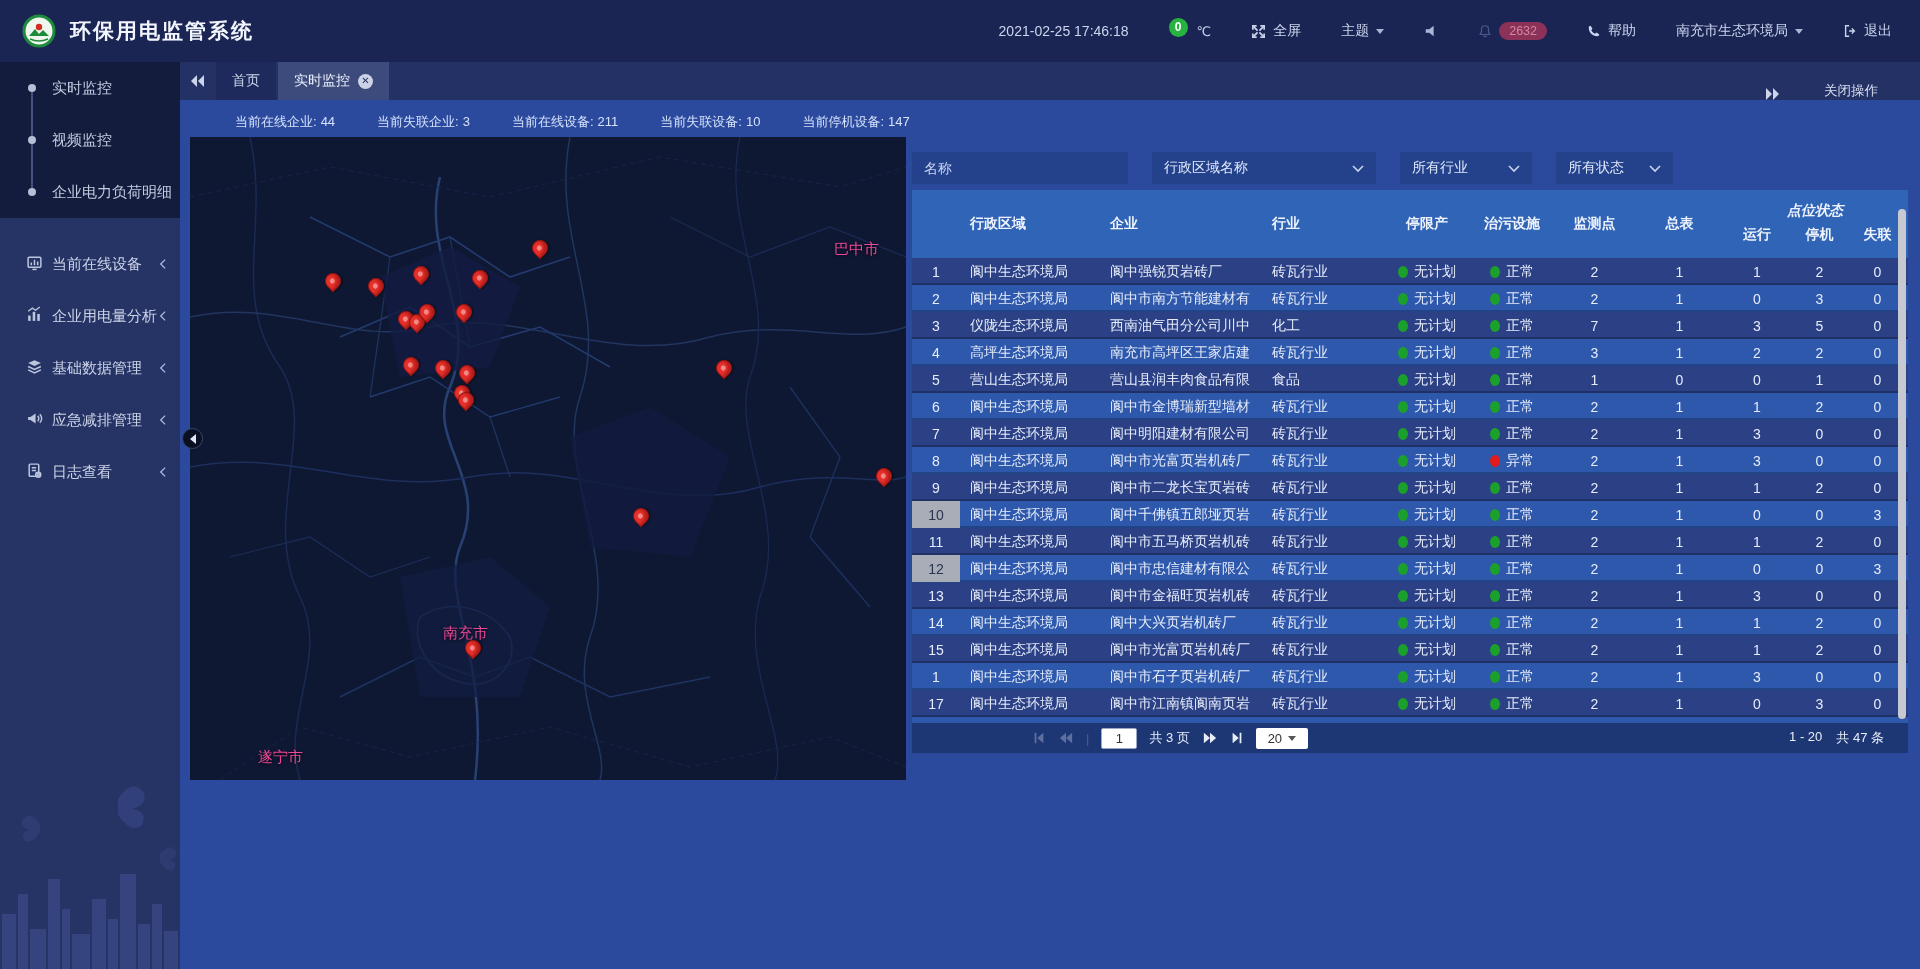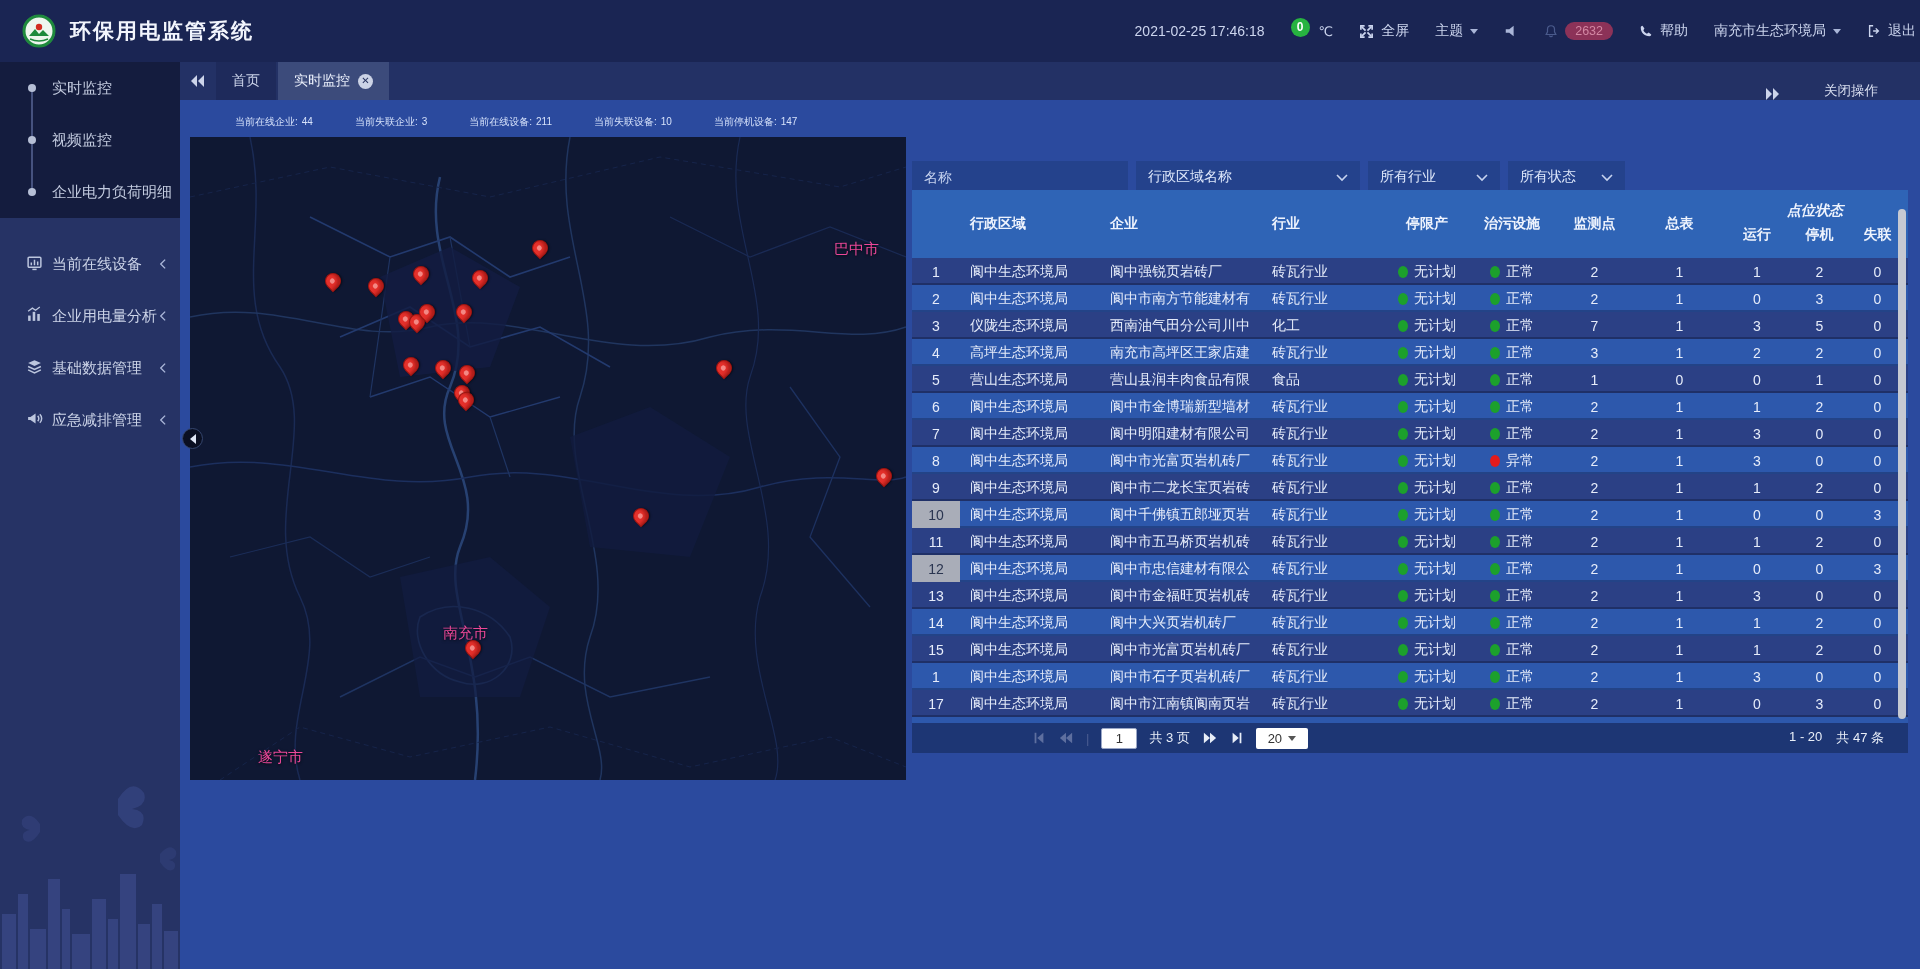--- a/index.html
+++ b/index.html
@@ -5,21 +5,21 @@
   * { margin:0; padding:0; box-sizing:border-box; }
   html,body { width:1920px; height:969px; overflow:hidden; background:#0b1228;
     font-family:"Liberation Sans","DejaVu Sans",sans-serif; }
   .app { position:relative; width:1920px; height:969px; }
 
   
   .topbar { position:absolute; left:0; top:0; width:1920px; height:62px; background:#1a2553;
     display:flex; align-items:center; color:#ccd5ee; z-index:10; }
   .logo { width:34px; height:34px; margin-left:22px; flex:0 0 auto; }
   .app-title { margin-left:14px; font-size:21px; font-weight:bold; color:#f2f5fd; letter-spacing:2px; }
-  .topbar-right { margin-left:auto; margin-right:4px; display:flex; align-items:center; gap:26px; font-size:14px; }
+  .topbar-right { margin-left:auto; margin-right:28px; display:flex; align-items:center; gap:40px; font-size:14px; }
   .tb-item { display:flex; align-items:center; gap:7px; white-space:nowrap; color:#ccd5ee; }
   .temp-badge { display:inline-flex; align-items:center; justify-content:center; width:19px; height:19px;
     border-radius:50%; background:#27b340; color:#fff; font-size:12px; font-weight:bold; margin-top:-8px; }
   .temp-unit { font-size:13px; margin-left:2px; }
   .notif-pill { background:#8c3258; color:#d387a3; border-radius:10px; padding:2px 10px; font-size:12.5px; }
   .caret { width:0; height:0; border-left:4px solid transparent; border-right:4px solid transparent;
     border-top:5px solid #aab6d8; display:inline-block; }
   .icon svg { display:block; }
 
   
@@ -43,38 +43,38 @@
   .tab-nav { width:36px; display:flex; align-items:center; justify-content:center; cursor:pointer; }
   .tab { display:flex; align-items:center; padding:0 16px; font-size:14px; margin-right:2px; cursor:pointer; background:#1e2a5b; }
   .tab.active { background:#3c4b7b; color:#e9eefa; }
   .tab-close { width:15px; height:15px; border-radius:50%; background:#ccd3e6; color:#27335f; font-size:10px; font-weight:bold;
     display:inline-flex; align-items:center; justify-content:center; margin-left:8px; line-height:1; }
   .tabbar-right { margin-left:auto; display:flex; align-items:flex-end; gap:34px; padding-right:42px; font-size:13.5px; color:#d8def0; }
 
   
   .content { position:absolute; left:180px; top:100px; width:1740px; height:869px; background:#2b4a9e; }
   .status-bar { position:absolute; left:55px; top:8px; height:28px; display:flex; align-items:center; gap:42px;
-    font-size:10px; color:#d6e2fb; }
+    font-size:13px; color:#d6e2fb; }
   .st-item b { font-weight:normal; margin-left:4px; }
 
   
   .map-panel { position:absolute; left:10px; top:37px; width:716px; height:643px; background:#0f1833; overflow:visible; }
   .map-svg { position:absolute; left:0; top:0; }
   .city-label { position:absolute; color:#ec4899; font-size:15px; text-shadow:0 1px 3px rgba(0,0,0,.8); white-space:nowrap; }
   .pin { position:absolute; width:16px; height:16px; background:#e5302b; border:1px solid #9c1410;
     border-radius:50% 50% 50% 0; transform:rotate(-45deg);
     box-shadow:inset -2px -2px 3px rgba(120,10,8,.5), 1px 1px 2px rgba(0,0,0,.45); cursor:pointer; }
   .pin::after { content:""; position:absolute; left:4px; top:4px; width:5px; height:5px; border-radius:50%;
     background:rgba(255,210,205,.55); }
   .map-toggle { position:absolute; left:-8px; top:291px; width:21px; height:21px; border-radius:50%;
     background:#0a0f22; border:1px solid #35466e; display:flex; align-items:center; justify-content:center; cursor:pointer; z-index:4; }
 
   
   .right-panel { position:absolute; left:732px; top:37px; width:996px; height:616px; }
-  .filters { position:absolute; left:0; top:24px; height:14px; display:flex; gap:8px; }
+  .filters { position:absolute; left:0; top:15px; height:14px; display:flex; gap:24px; }
   .f-box { height:32px; background:#24428c; color:#dfe8fb; font-size:14px; display:flex; align-items:center;
     padding:0 12px; cursor:pointer; }
   .f-input { width:216px; background:#24428c; border:none; outline:none; color:#dfe8fb; font-size:14px; height:32px; padding:0 12px; }
   .f-input::placeholder { color:#c7d3ef; }
   .f-select { justify-content:space-between; }
   .f-select .sel-chev { margin-left:14px; }
   .w-region { width:224px; } .w-industry { width:132px; } .w-status { width:117px; }
 
   .table-wrap { position:absolute; left:0; top:53px; width:996px; height:563px; overflow:hidden; }
   .grid-cols { display:grid; grid-template-columns:48px 140px 162px 120px 90px 80px 85px 85px 70px 55px 61px; }
@@ -237,20 +237,32 @@
     <span class="mi-chev"><svg width="7" height="11" viewBox="0 0 8 12" fill="none" stroke="#aab6d8" stroke-width="1.6">
               <path d="M7 1L2 6l5 5"></path>
             </svg></span>
   </div>
         <div class="menu-item lv1">
     <span class="mi-icon"><svg width="17" height="17" viewBox="0 0 16 16" fill="none" stroke="#bcc6de" stroke-width="1.4">
               <path d="M2 6.5v3h2.2L9 12.8V3.2L4.2 6.5z" fill="#bcc6de" stroke="none"></path>
               <path d="M11 5.5c1.4 1.3 1.4 3.7 0 5 M13 4c2.3 2.2 2.3 5.8 0 8"></path>
             </svg></span>
     <span class="mi-label">应急减排管理</span>
+    <span class="mi-chev"><svg width="7" height="11" viewBox="0 0 8 12" fill="none" stroke="#aab6d8" stroke-width="1.6">
+              <path d="M7 1L2 6l5 5"></path>
+            </svg></span>
+  </div>
+        <div class="menu-item lv1">
+    <span class="mi-icon"><svg width="17" height="17" viewBox="0 0 16 16" fill="none" stroke="#bcc6de" stroke-width="1.4">
+              <rect x="3" y="2" width="9" height="11.5" rx="1"></rect>
+              <path d="M5.5 5.5h4 M5.5 8h4"></path>
+              <circle cx="11.5" cy="12" r="2.4" fill="#263365"></circle>
+              <circle cx="11.5" cy="12" r="1.1"></circle>
+            </svg></span>
+    <span class="mi-label">日志查看</span>
     <span class="mi-chev"><svg width="7" height="11" viewBox="0 0 8 12" fill="none" stroke="#aab6d8" stroke-width="1.6">
               <path d="M7 1L2 6l5 5"></path>
             </svg></span>
   </div>
       </nav>
     <svg class="skyline" width="180" height="200" viewBox="0 0 180 200">
       <g fill="#44549a">
         <rect x="2" y="145" width="14" height="55"></rect>
           <rect x="18" y="125" width="10" height="75"></rect>
         <rect x="30" y="160" width="16" height="40"></rect>

